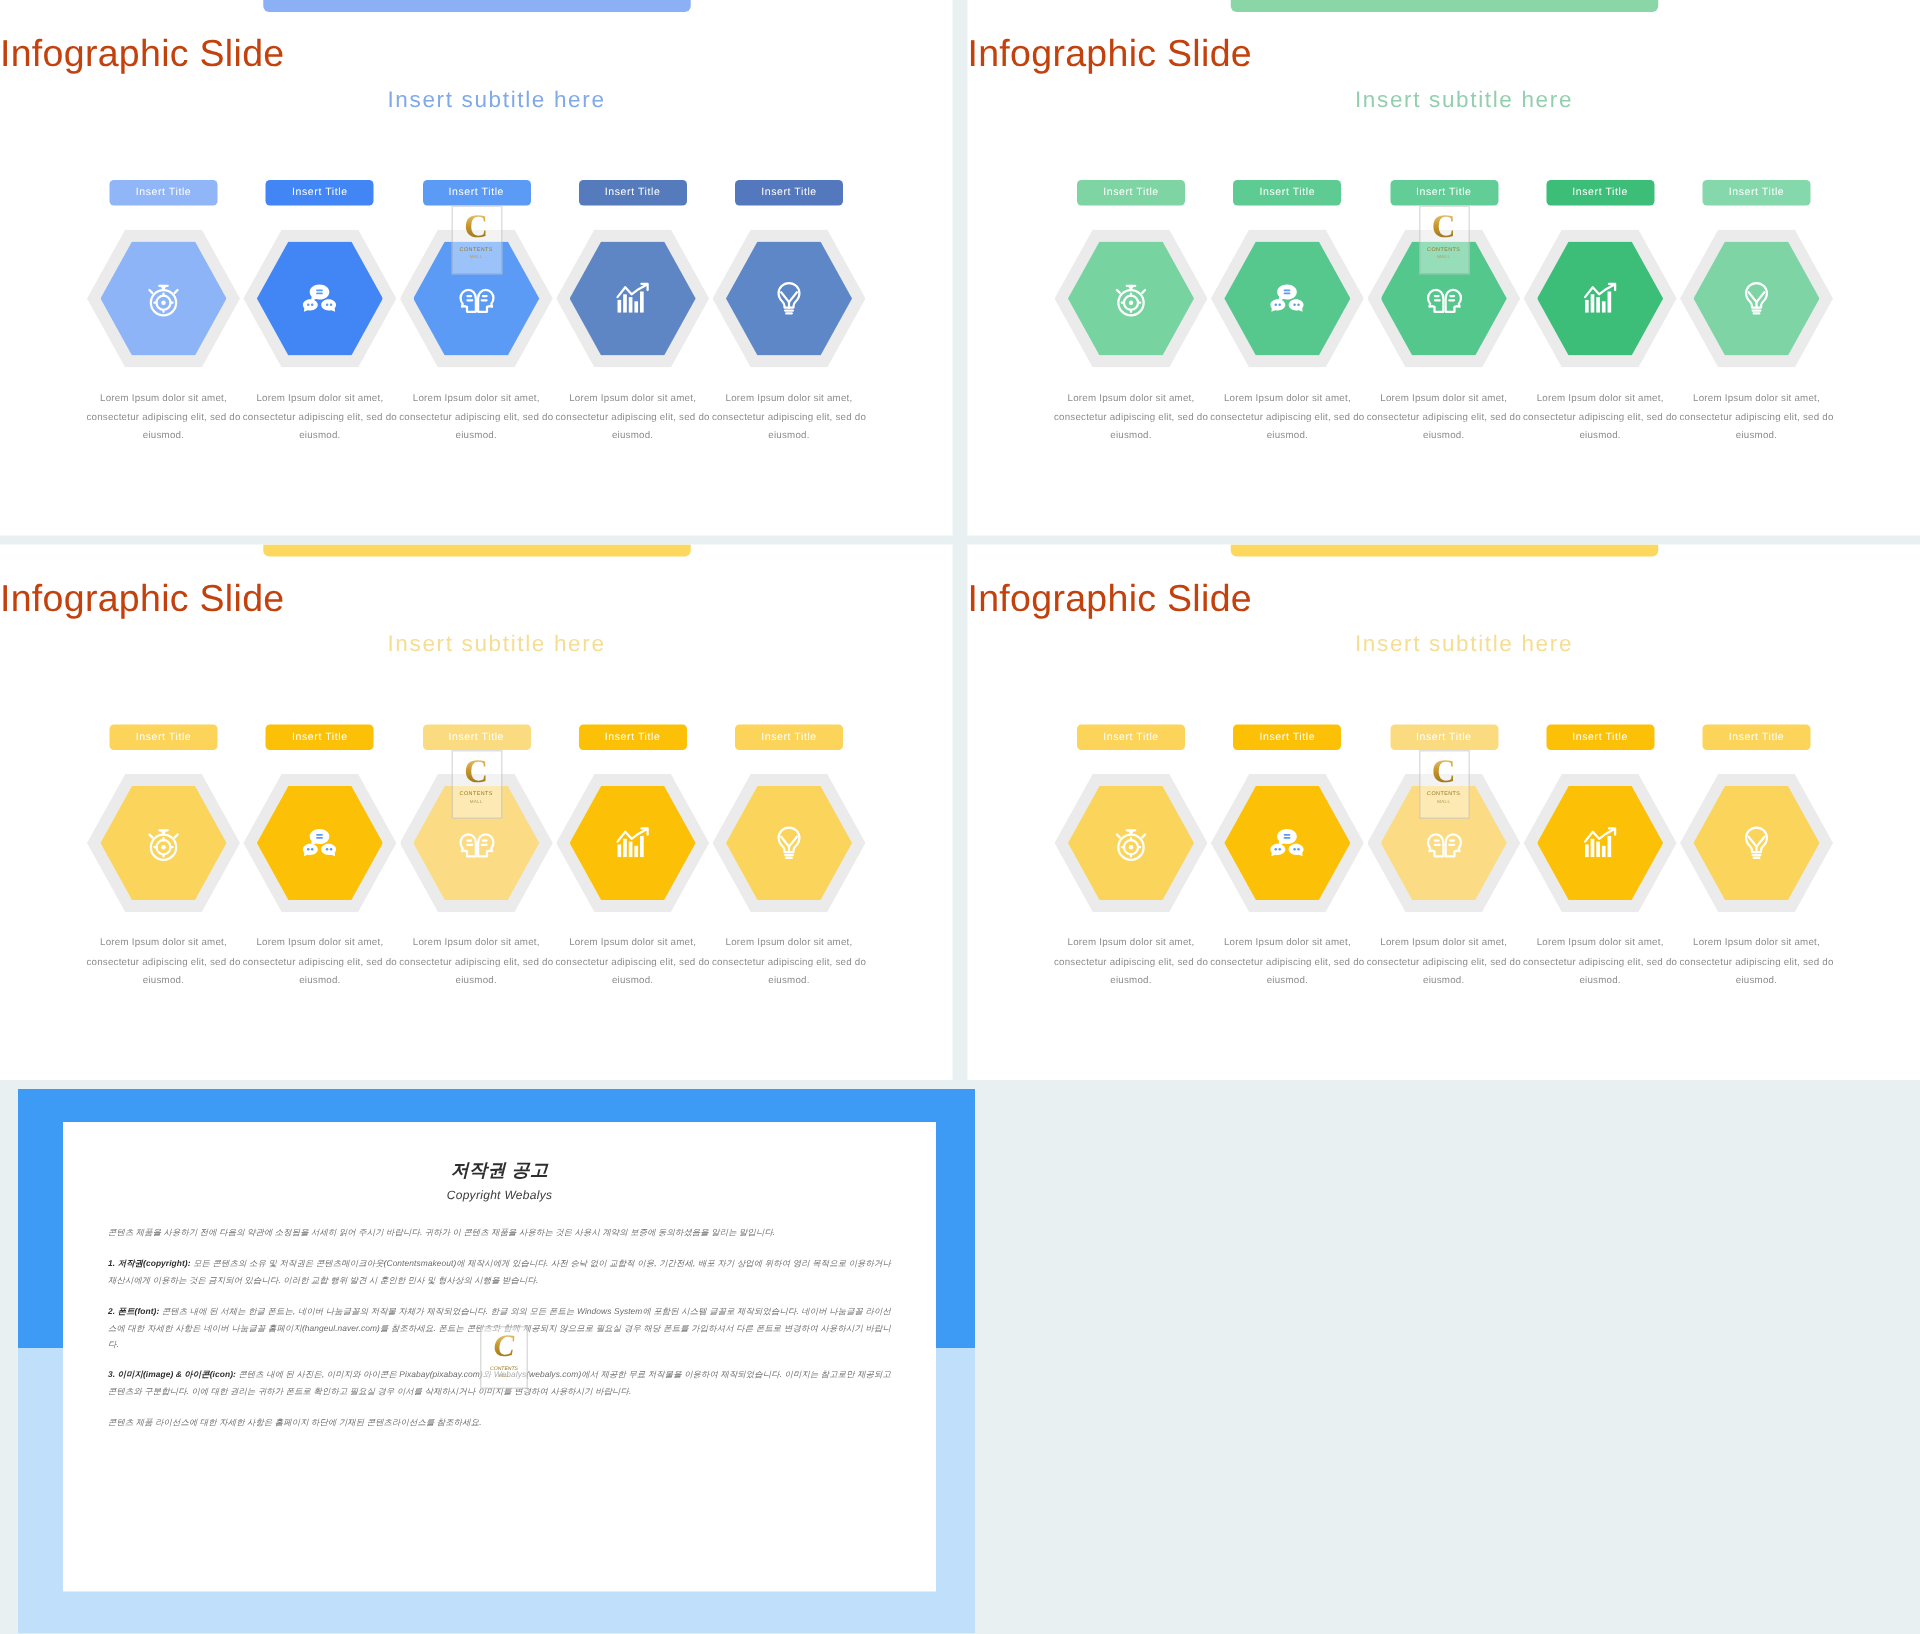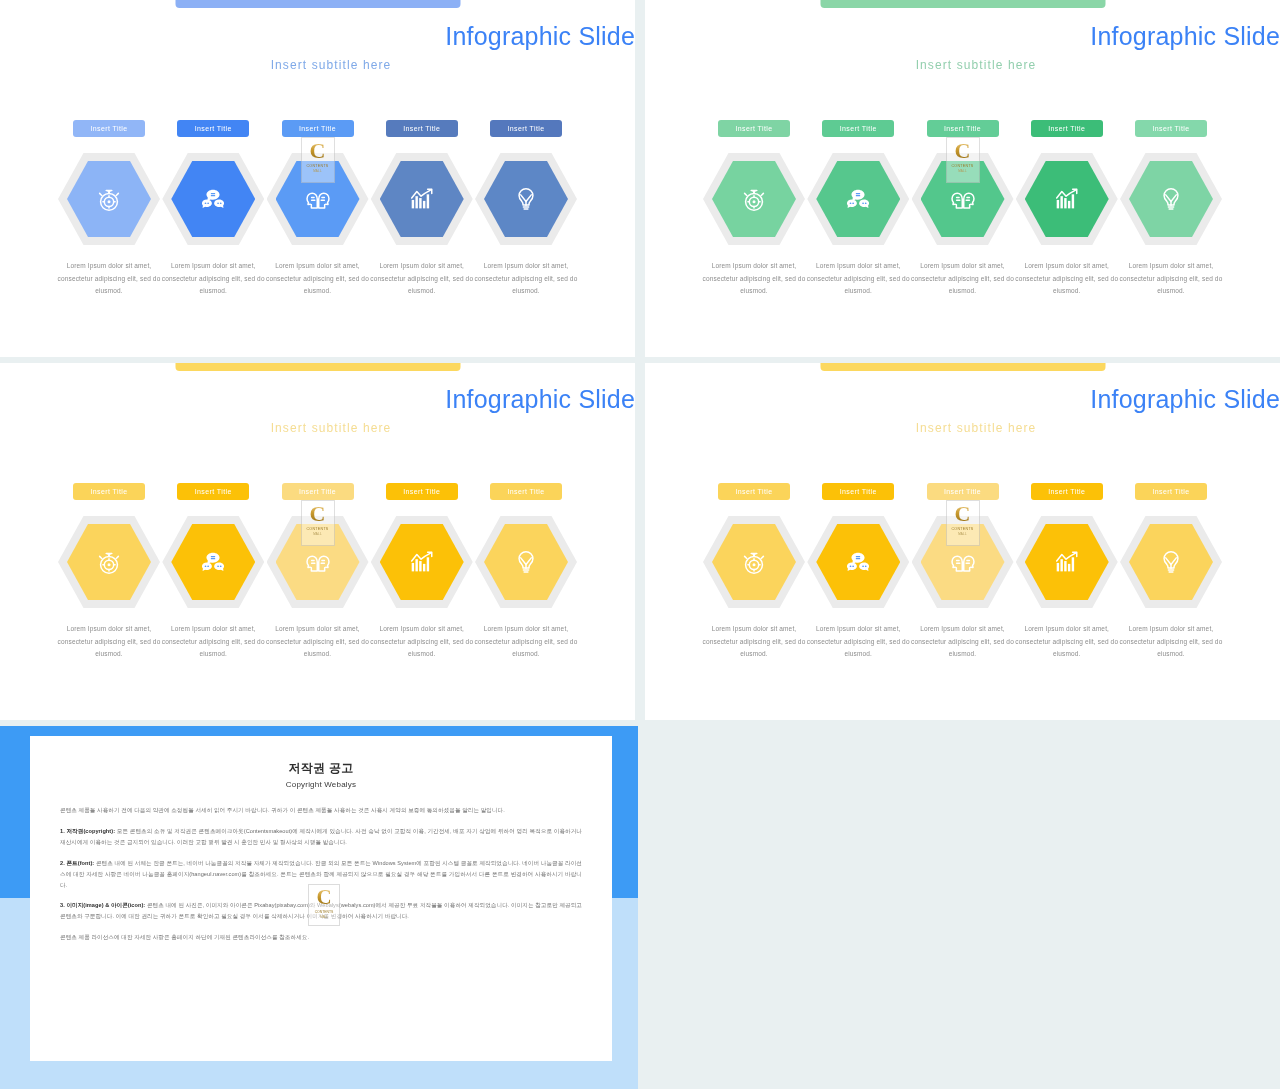--- a/index.html
+++ b/index.html
@@ -25,30 +25,30 @@
 
   .topbar {
     position: absolute; top: 0; left: 50%;
     transform: translateX(-50%);
     width: 285px; height: 8px;
     border-bottom-left-radius: 4px;
     border-bottom-right-radius: 4px;
   }
   .slide-title {
     position: absolute; top: 22px; left: 0; right: 0;
-    text-align: right;
+    text-align: left;
     font-size: 25px;
     font-weight: 400;
-    color: #3b82f6;
+    color: #c2410c;
     letter-spacing: .2px;
   }
   .slide-subtitle {
     position: absolute; top: 58px; left: 16px; right: 0;
     text-align: center;
-    font-size: 12px;
+    font-size: 15px;
     letter-spacing: 1.1px;
     padding-left: 11px;
   }
 
   
   .cols {
     position: absolute;
     left: 58px; right: 58px;
     top: 120px;
     display: flex;
@@ -122,24 +122,25 @@
     -webkit-background-clip: text;
     background-clip: text;
     color: transparent;
   }
   .watermark .wm-t1 { font-size: 3.6px; color: #9a7722; letter-spacing: .3px; margin-top: 2px; }
   .watermark .wm-t2 { font-size: 3px;  color: #b39a55; letter-spacing: .2px; margin-top: 1px; }
 
   
   #copyright-panel {
     position: absolute;
-    left: 0; top: 726px;
+    left: 12px; top: 726px;
     width: 638px; height: 363px;
     background: linear-gradient(180deg,#3d9bf5 0%,#3d9bf5 47.5%,#bfdffa 47.5%,#bfdffa 100%);
-    padding: 10px 26px 28px 30px;
+    padding: 22px 26px 28px 30px;
+    font-style: italic;
   }
   #copyright-inner {
     width: 100%; height: 100%;
     background: #ffffff;
     padding: 24px 30px;
     overflow: hidden;
   }
   .cp-title {
     text-align: center;
     font-size: 12px;

